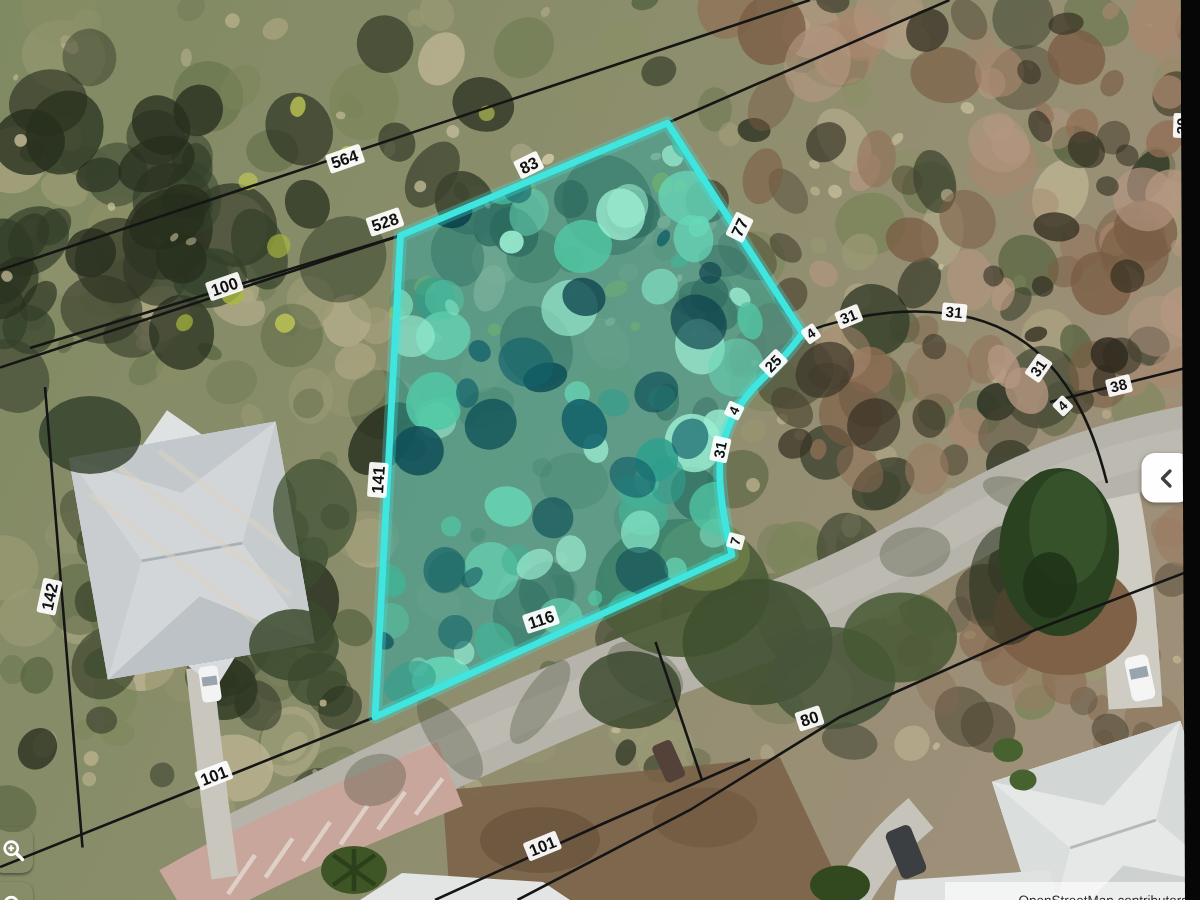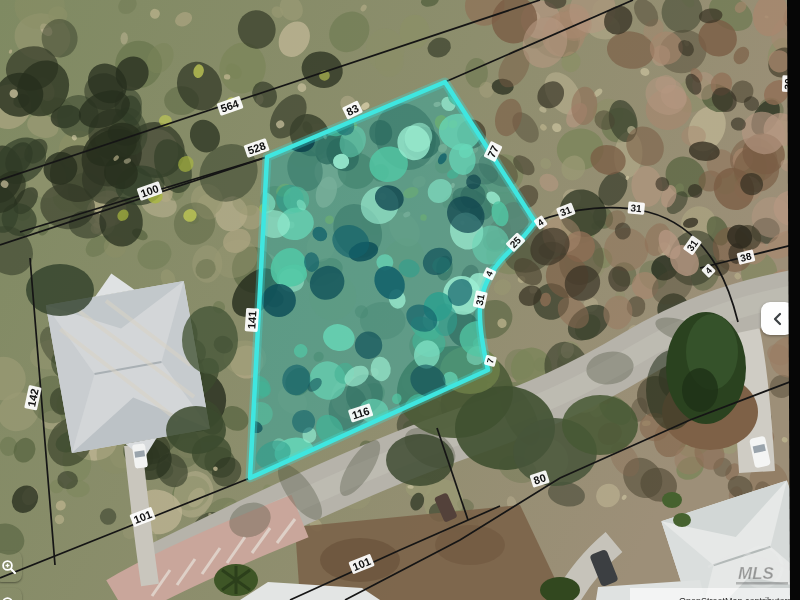--- a/index.html
+++ b/index.html
@@ -1000,26 +1000,18 @@
     <line x1="6.5" y1="4.5" x2="6.5" y2="8.5" stroke="#fff" stroke-width="1.4"></line>
   </svg>
 </div>
 <div id="zoom-out-btn" class="blue-btn">
   <svg width="16" height="16" viewBox="0 0 16 16">
     <circle cx="6.5" cy="6.5" r="4.4" fill="none" stroke="#fff" stroke-width="1.8"></circle>
     <line x1="10" y1="10" x2="14" y2="14" stroke="#fff" stroke-width="2.2" stroke-linecap="round"></line>
   </svg>
 </div>
 
-<div id="watermark">
-  <svg width="96" height="44" viewBox="0 0 96 44">
-    <circle cx="62" cy="22" r="20" fill="none" stroke="rgba(240,240,240,.35)" stroke-width="3"></circle>
-    <polyline points="8,22 40,6 92,24" fill="none" stroke="rgba(230,230,230,.6)" stroke-width="2.5"></polyline>
-    <text x="38" y="34" id="wm-text-svg" font-family="Liberation Sans, sans-serif" font-style="italic" font-weight="bold" font-size="17" fill="rgba(50,50,50,.75)" stroke="rgba(235,235,235,.5)" stroke-width="0.6">MLS</text>
-    <rect x="36" y="37" width="52" height="2.5" fill="rgba(60,60,60,.5)"></rect>
-  </svg>
-</div>
 <div id="attribution">
   <span>OpenStreetMap contributors</span>
 </div>
 
 <div id="right-bar"></div>
 </div>
 
 </body></html>

